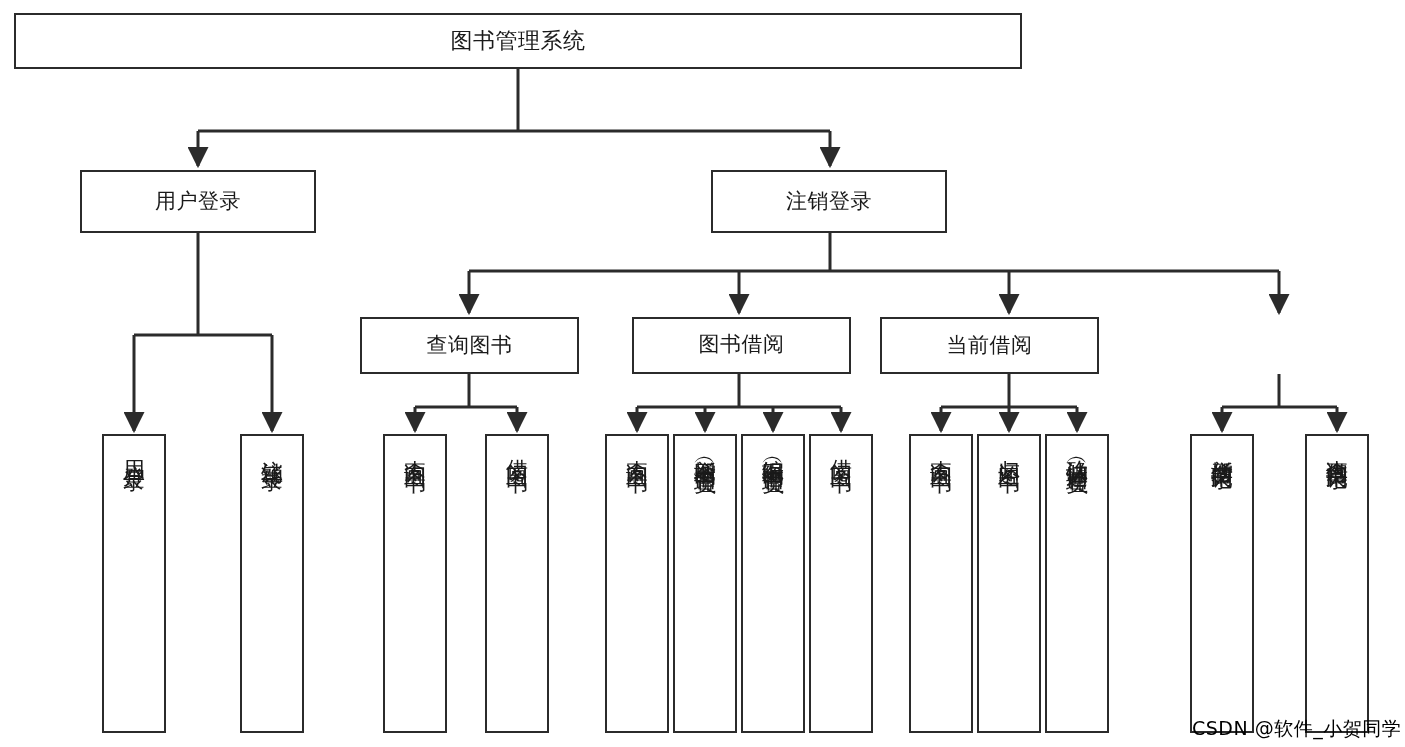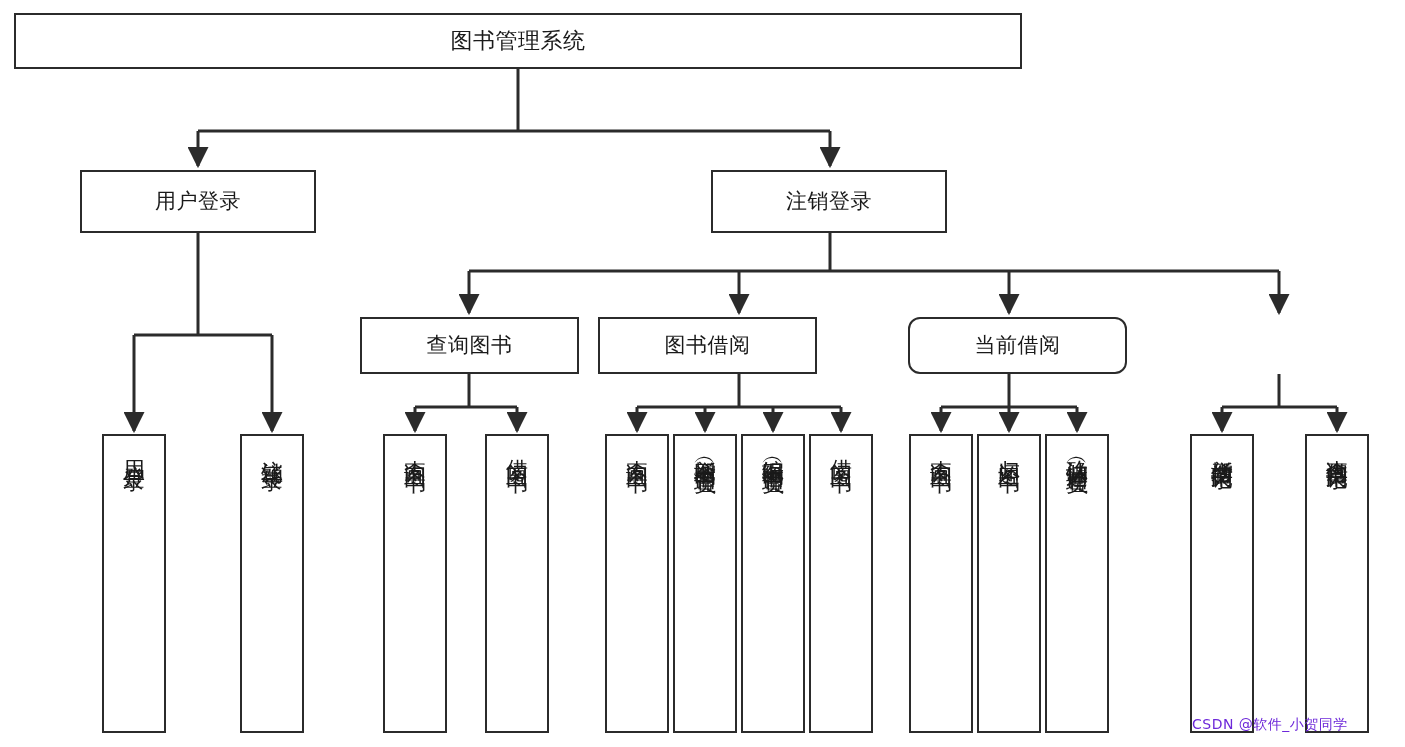--- a/index.html
+++ b/index.html
@@ -64,22 +64,22 @@
     letter-spacing: 4px;
     white-space: nowrap;
     max-height: 285px;
   }
   .node.vert.tall .node-label {
     max-height: 292px;
     letter-spacing: 2px;
   }
   .watermark {
     position: absolute;
-    font-size: 14px;
-    color: #6d28d9;
+    font-size: 19px;
+    color: #000000;
     white-space: nowrap;
     letter-spacing: 0.5px;
   }
 </style>
 </head>
 <body>
 
 <div id="diagram-root">
 
   <svg id="edges-layer" viewBox="0 0 1405 747" width="1405" height="747" xmlns="http://www.w3.org/2000/svg">
@@ -139,24 +139,24 @@
   <div class="node horiz" style="left:80px; top:170px; width:236px; height:63px;">
     <span class="node-label">用户登录</span>
   </div>
   <div class="node horiz" style="left:711px; top:170px; width:236px; height:63px;">
     <span class="node-label">注销登录</span>
   </div>
 
   <div class="node horiz" style="left:360px; top:317px; width:219px; height:57px;">
     <span class="node-label">查询图书</span>
   </div>
-  <div class="node horiz" style="left:598px; top:317px; width:219px; height:57px;">
+  <div class="node horiz" style="left:632px; top:317px; width:219px; height:57px;font-family:Liberation Mono, monospace;">
     <span class="node-label">图书借阅</span>
   </div>
-  <div class="node horiz" style="left:908px; top:317px; width:219px; height:57px;border-radius:12px;">
+  <div class="node horiz" style="left:880px; top:317px; width:219px; height:57px;">
     <span class="node-label">当前借阅</span>
   </div>
 
   <div class="node vert" style="left:102px; top:434px; width:64px; height:299px;">
     <span class="node-label">用户登录</span>
   </div>
   <div class="node vert" style="left:240px; top:434px; width:64px; height:299px;">
     <span class="node-label">注销登录</span>
   </div>
 

